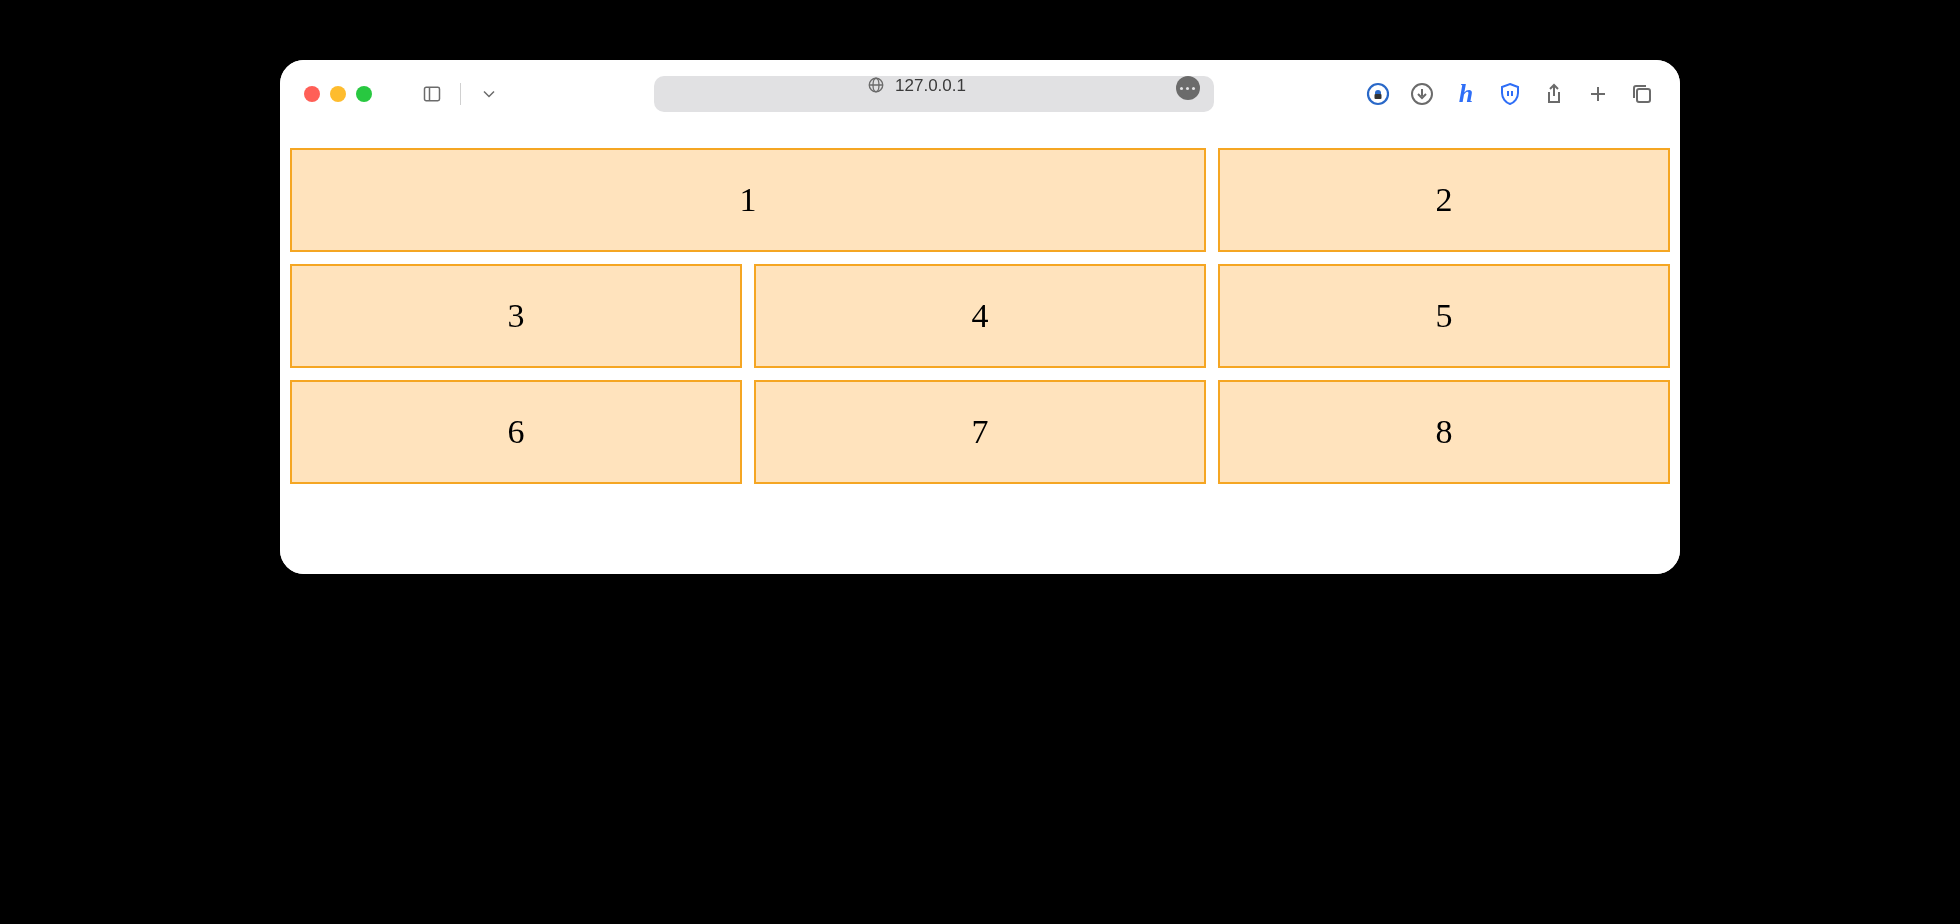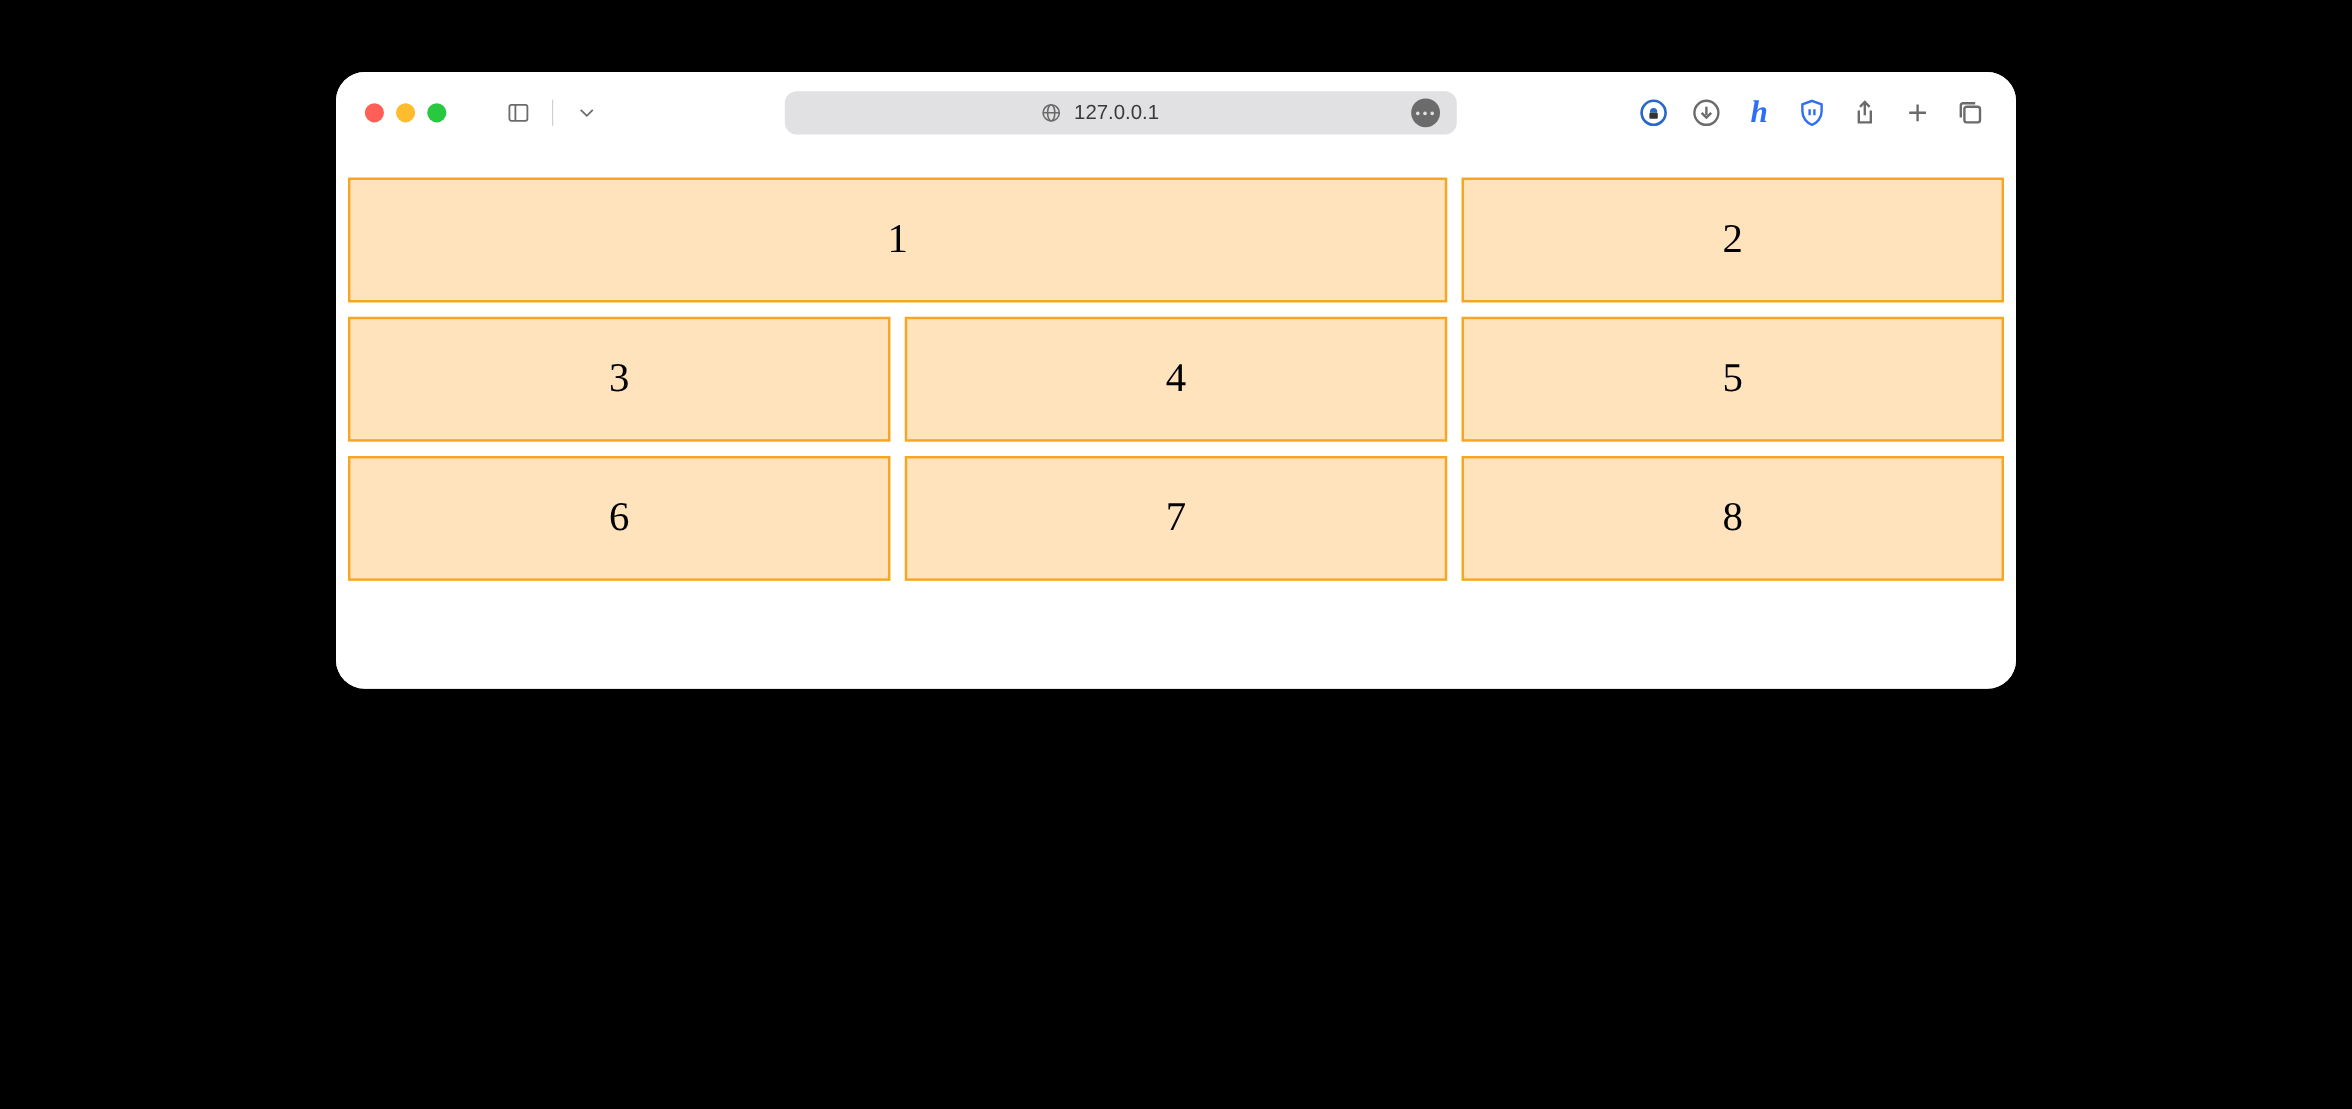--- a/index.html
+++ b/index.html
@@ -78,21 +78,20 @@
     }
 
     .address-bar {
       flex: 0 1 560px;
       margin-left: auto;
       margin-right: auto;
       background: #e1e1e3;
       border-radius: 10px;
       height: 36px;
       display: flex;
-      align-items: center;
       padding: 0 14px;
       gap: 10px;
       position: relative;
     }
 
     .address-globe {
       width: 18px;
       height: 18px;
       color: #6b6b6b;
       flex-shrink: 0;

